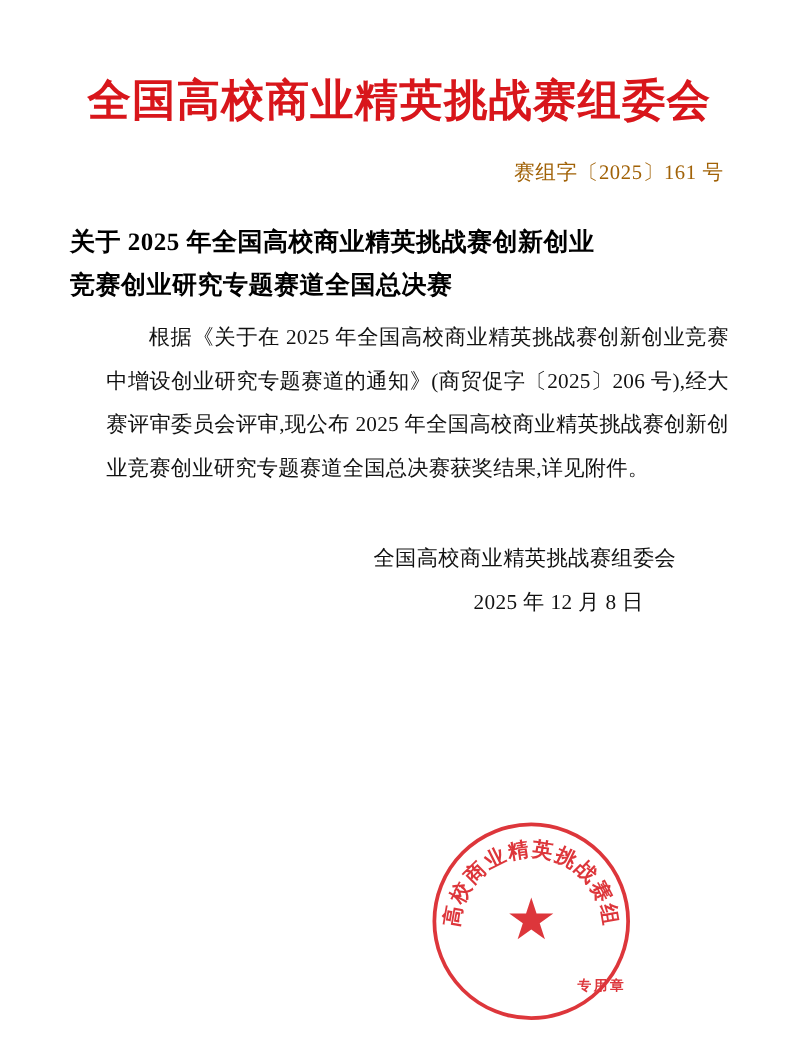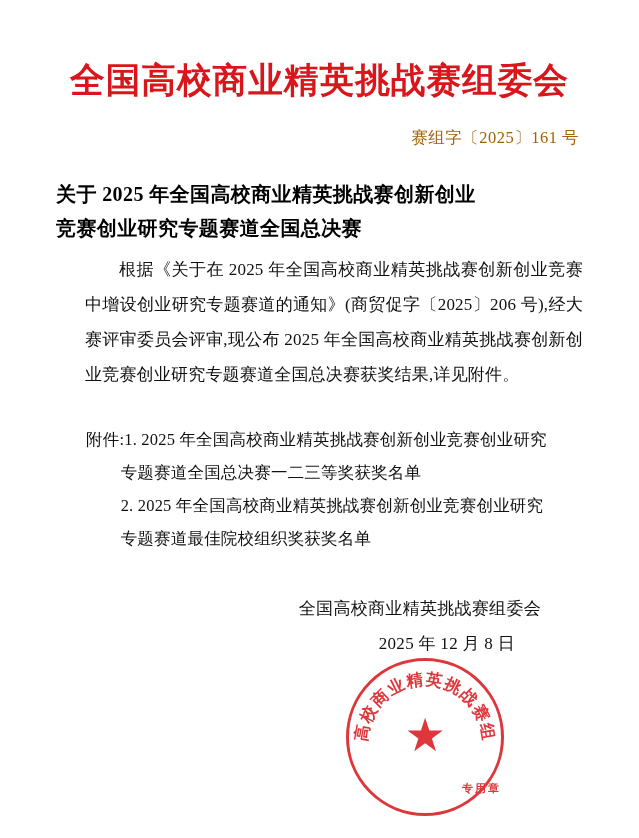--- a/index.html
+++ b/index.html
@@ -170,28 +170,20 @@
   <div class="doc-number">赛组字〔2025〕161 号</div>
 
   <div class="doc-title">
     <span class="line">关于 2025 年全国高校商业精英挑战赛创新创业</span>
     <span class="line">竞赛创业研究专题赛道全国总决赛</span>
   </div>
 
 
   <div class="para">根据《关于在 2025 年全国高校商业精英挑战赛创新创业竞赛中增设创业研究专题赛道的通知》(商贸促字〔2025〕206 号),经大赛评审委员会评审,现公布 2025 年全国高校商业精英挑战赛创新创业竞赛创业研究专题赛道全国总决赛获奖结果,详见附件。</div>
 
-  <div class="attachments">
-    <div class="att-item">
-      <span>附件:</span><span>1. 2025 年全国高校商业精英挑战赛创新创业竞赛创业研究</span>
-    </div>
-    <div class="att-line-2">专题赛道全国总决赛一二三等奖获奖名单</div>
-    <div class="att-line-2">2. 2025 年全国高校商业精英挑战赛创新创业竞赛创业研究</div>
-    <div class="att-line-2">专题赛道最佳院校组织奖获奖名单</div>
-  </div>
 
   <div class="signature">
     <div>全国高校商业精英挑战赛组委会</div>
     <div class="sig-date">2025 年 12 月 8 日</div>
   </div>
 
   <div class="seal">
     <div class="seal-inner">
       <svg class="seal-arc" viewBox="0 0 152 152">
         <defs>

